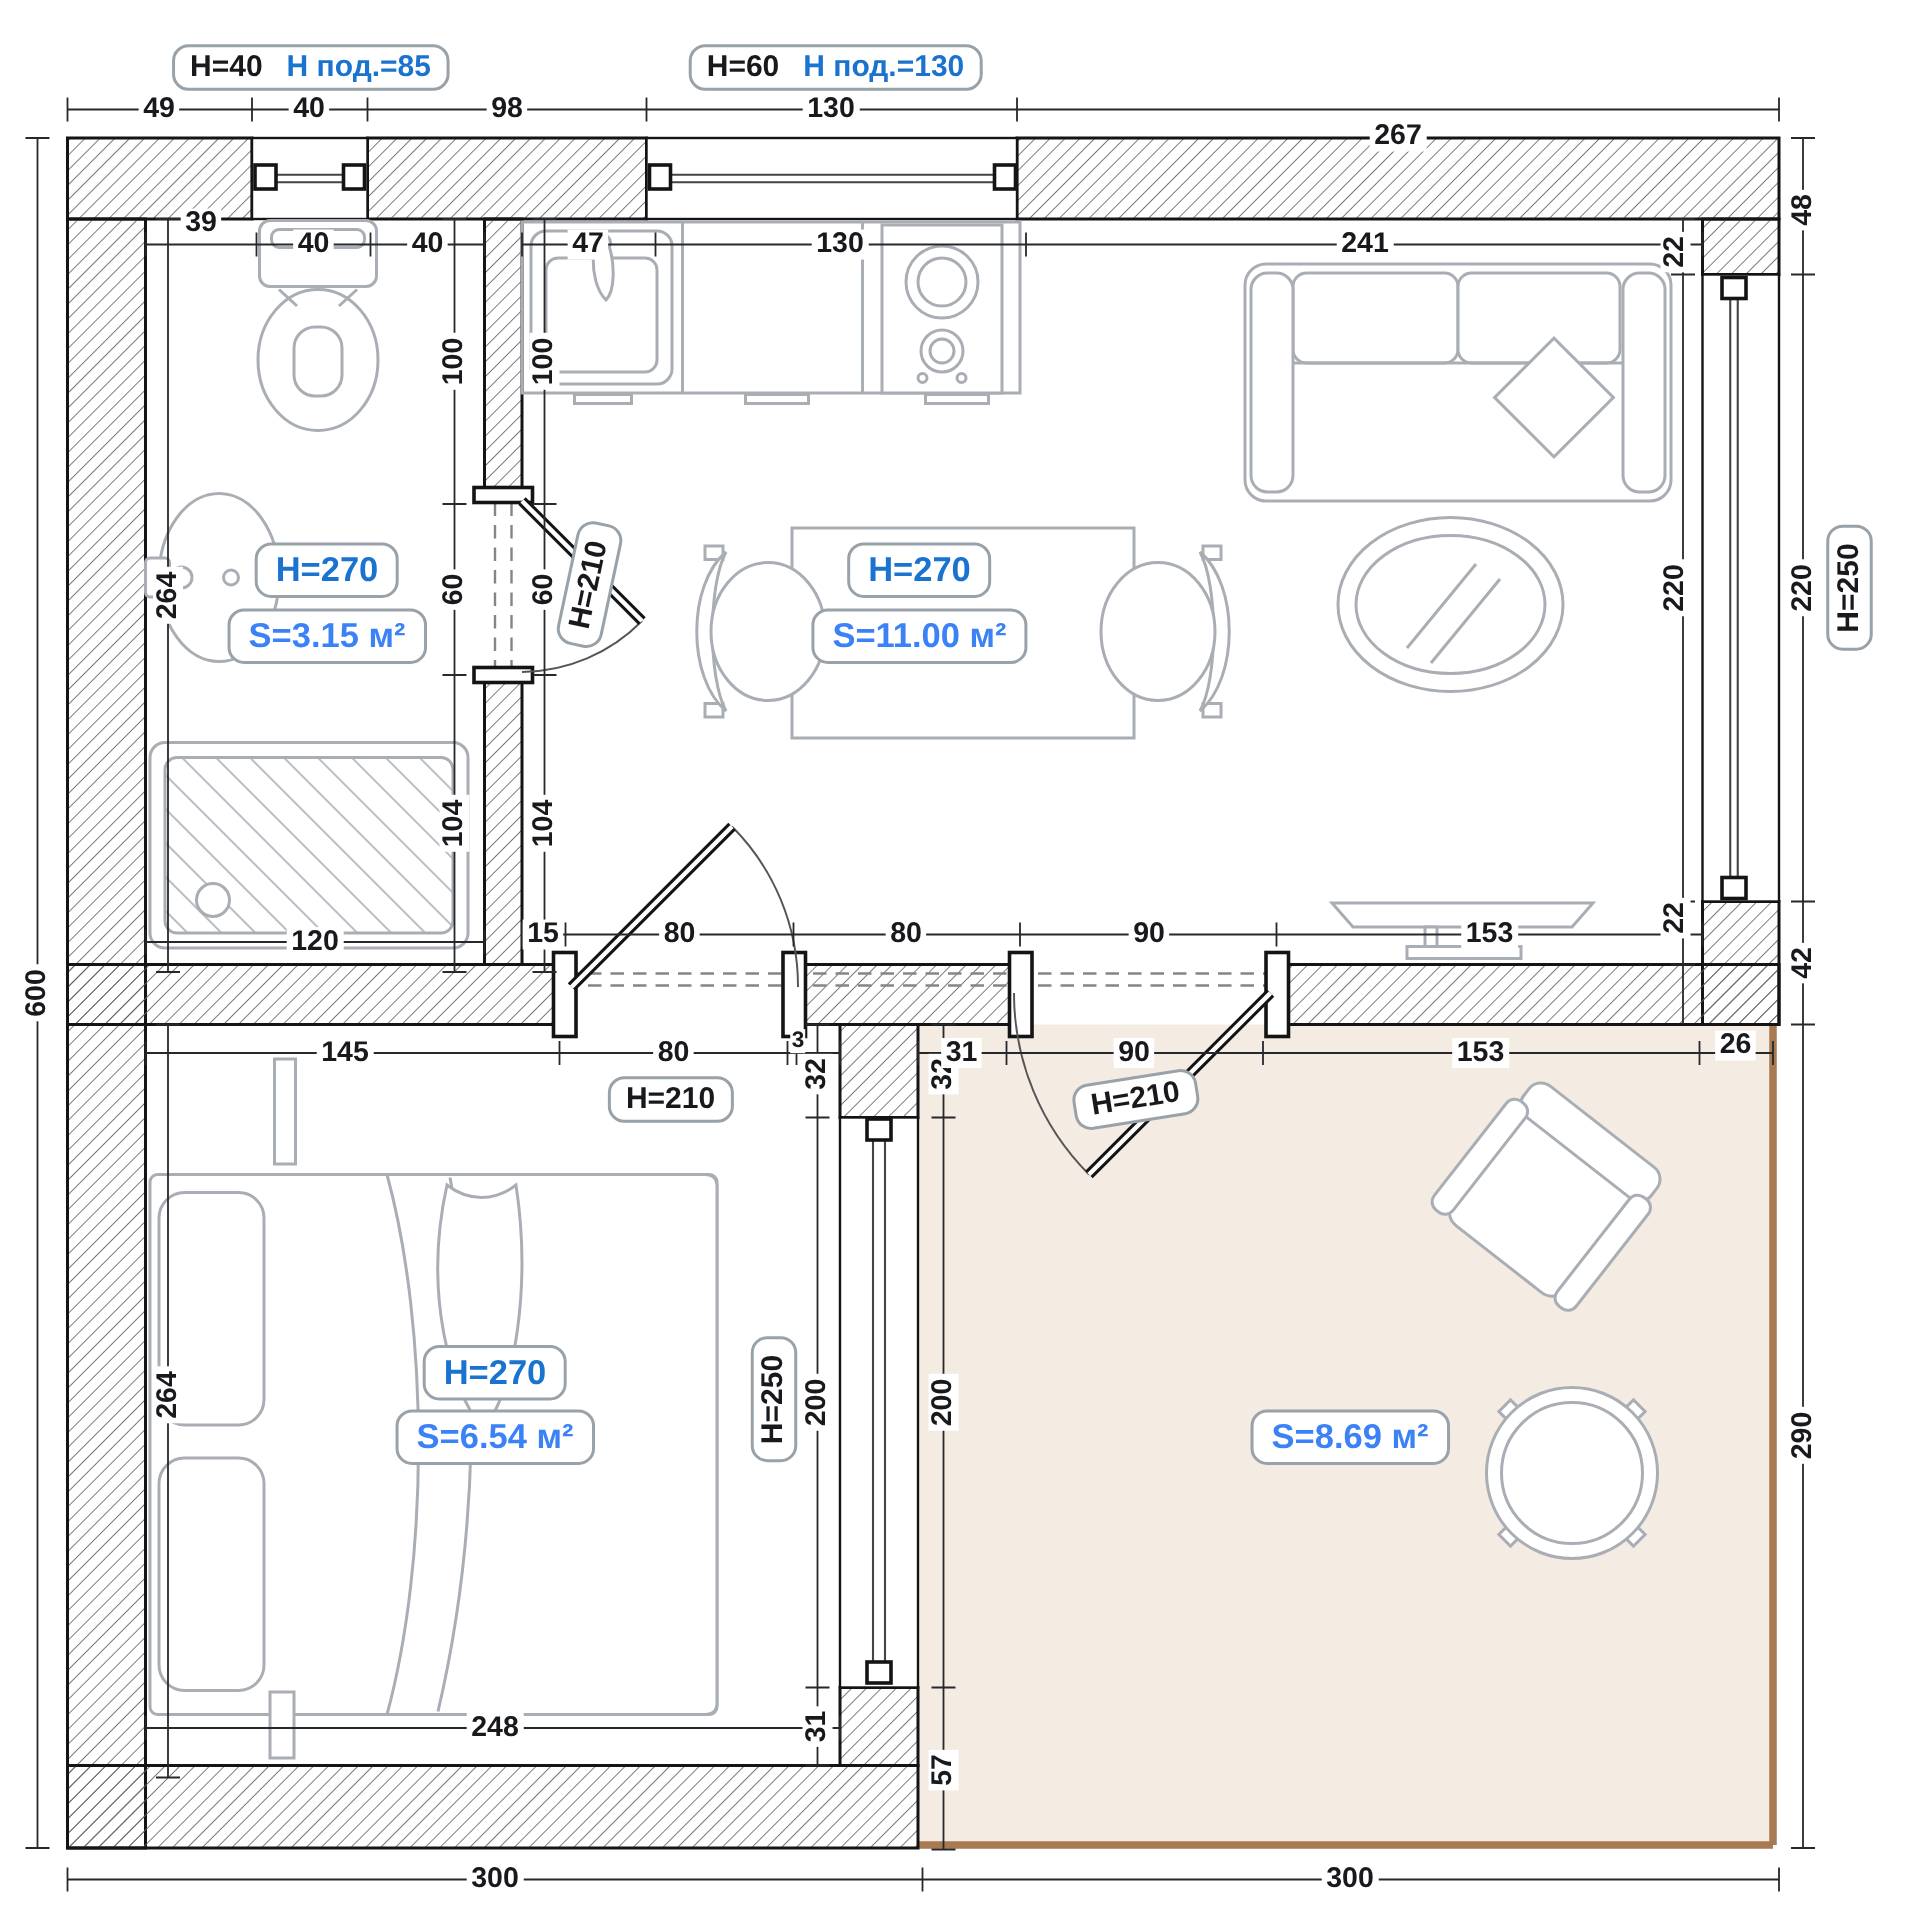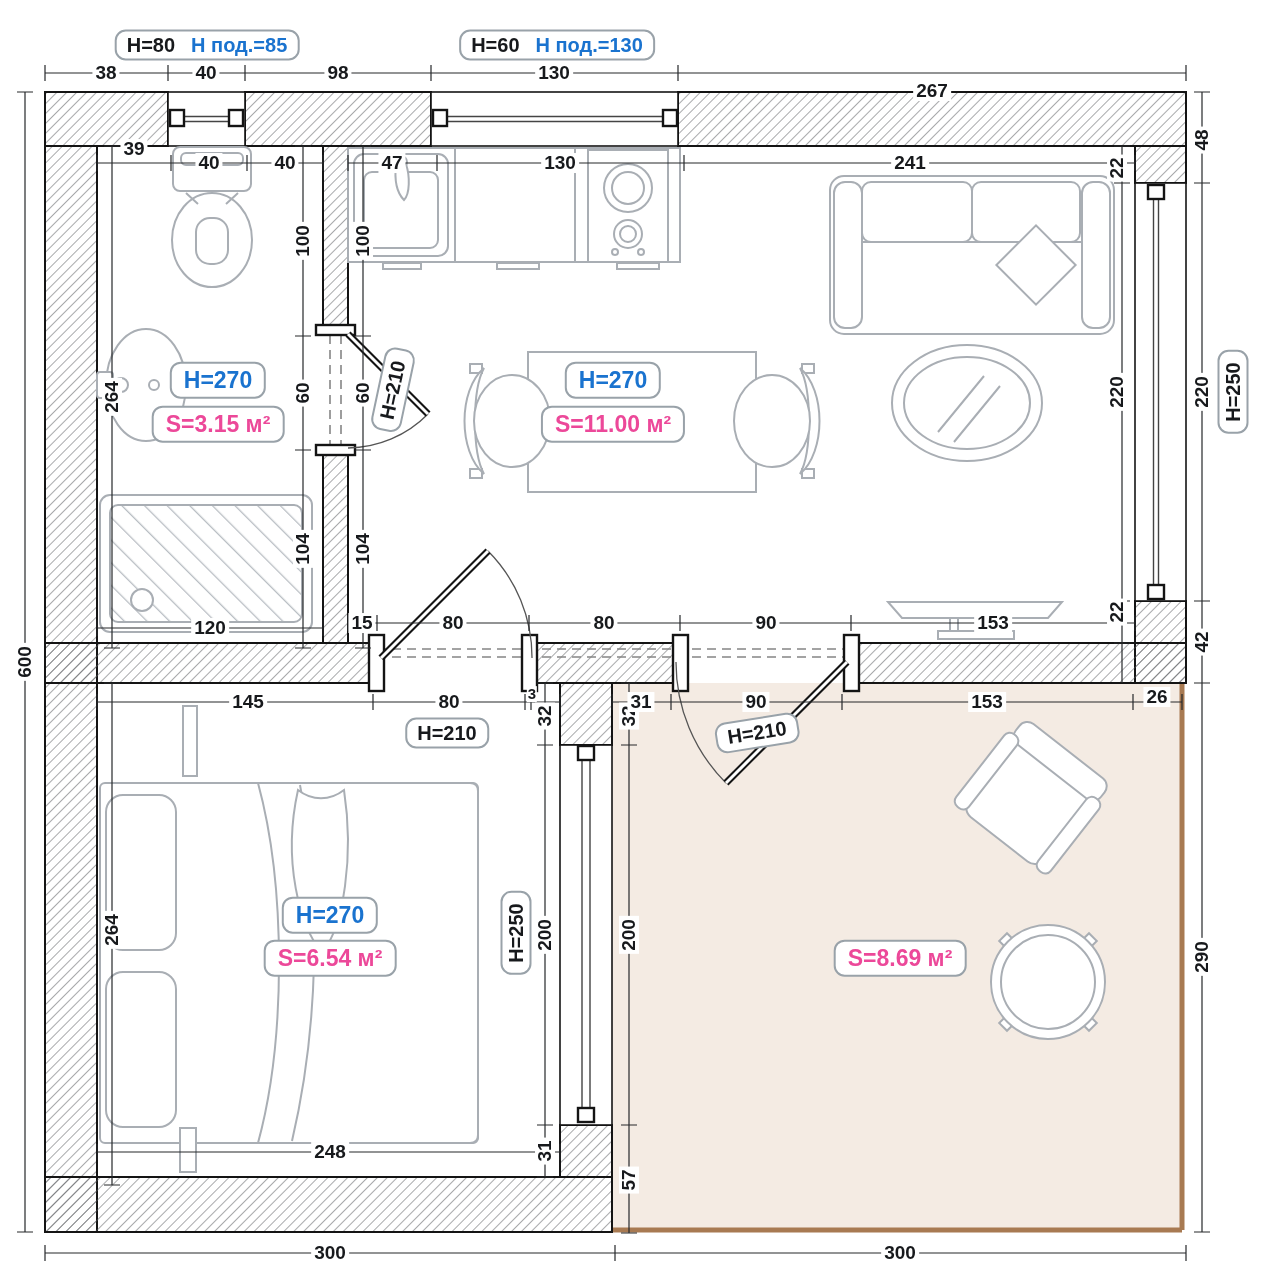--- a/index.html
+++ b/index.html
@@ -13,21 +13,21 @@
   .dim.small{font-size:15px;padding:0 1px}
   .pill{position:absolute;transform:translate(-50%,-50%);background:#fff;
         border:2px solid #99a2a9;border-radius:11px;padding:2px 12px;
         font:700 23px "Liberation Sans",sans-serif;color:#17191c;
         white-space:nowrap;z-index:4;line-height:1.25}
   .pill.rot{transform:translate(-50%,-50%) rotate(-90deg)}
   .pill.small{font-size:20px;padding:1px 10px}
   .pill.tilt{transform:translate(-50%,-50%) rotate(-9deg)}
   .pill.doortilt{transform:translate(-50%,-50%) rotate(-78deg)}
   .blue{color:#1a73cf}
-  .red{color:#ec4899}
+  .red{color:#3b82f6}
   .cal-gap{display:inline-block;width:16px}
 </style>
 </head>
 <body>
 
 <div id="plan">
 
 <svg width="1280" height="1280" viewBox="0 0 1280 1280">
   <defs>
     <pattern id="hatch" patternUnits="userSpaceOnUse" width="7" height="7" patternTransform="rotate(45)">
@@ -241,27 +241,27 @@
     <path d="M363,146 V648 M355,146 H371 M355,336 H371 M355,450 H371 M355,648 H371"></path>
     <path d="M1122,146 V683 M1114,146 H1130 M1114,183 H1130 M1114,601 H1130 M1114,643 H1130"></path>
     <path d="M1202,92 V1232 M1194,92 H1210 M1194,183 H1210 M1194,601 H1210 M1194,683 H1210 M1194,1232 H1210"></path>
     <path d="M112,683 V1185 M104,683 H120 M104,1185 H120"></path>
     <path d="M545,683 V1177 M537,683 H553 M537,745 H553 M537,1125 H553 M537,1177 H553"></path>
     <path d="M629,683 V1233 M621,683 H637 M621,745 H637 M621,1125 H637 M621,1233 H637"></path>
   </g>
 </svg>
 
 <div class="pill small" style="left:207px;top:45px">
-  <span>H=80</span><span class="cal-gap"></span><span class="blue">H под.=85</span>
+  <span>H=40</span><span class="cal-gap"></span><span class="blue">H под.=85</span>
 </div>
 <div class="pill small" style="left:557px;top:45px">
   <span>H=60</span><span class="cal-gap"></span><span class="blue">H под.=130</span>
 </div>
 
-<div class="dim" style="left:106px;top:73px">38</div>
+<div class="dim" style="left:106px;top:73px">49</div>
 <div class="dim" style="left:206px;top:73px">40</div>
 <div class="dim" style="left:338px;top:73px">98</div>
 <div class="dim" style="left:554px;top:73px">130</div>
 <div class="dim" style="left:932px;top:91px">267</div>
 
 <div class="dim" style="left:134px;top:149px">39</div>
 <div class="dim" style="left:209px;top:163px">40</div>
 <div class="dim" style="left:285px;top:163px">40</div>
 <div class="dim" style="left:392px;top:163px">47</div>
 <div class="dim" style="left:560px;top:163px">130</div>
@@ -293,21 +293,21 @@
 
 <div class="pill blue" style="left:613px;top:380px">H=270</div>
 <div class="pill red" style="left:613px;top:424px">S=11.00 м²</div>
 
 <div class="dim" style="left:362px;top:623px">15</div>
 <div class="dim" style="left:453px;top:623px">80</div>
 <div class="dim" style="left:604px;top:623px">80</div>
 <div class="dim" style="left:766px;top:623px">90</div>
 <div class="dim" style="left:993px;top:623px">153</div>
 
-<div class="dim" style="left:248px;top:702px">145</div>
+<div class="dim" style="left:230px;top:702px">145</div>
 <div class="dim" style="left:449px;top:702px">80</div>
 <div class="dim small" style="left:532px;top:694px">3</div>
 <div class="dim rot" style="left:545px;top:716px">32</div>
 <div class="dim rot" style="left:629px;top:716px">32</div>
 <div class="dim" style="left:641px;top:702px">31</div>
 <div class="dim" style="left:756px;top:702px">90</div>
 <div class="dim" style="left:987px;top:702px">153</div>
 <div class="dim" style="left:1157px;top:697px">26</div>
 <div class="pill small" style="left:447px;top:733px">H=210</div>
 <div class="pill small tilt" style="left:757px;top:733px">H=210</div>

